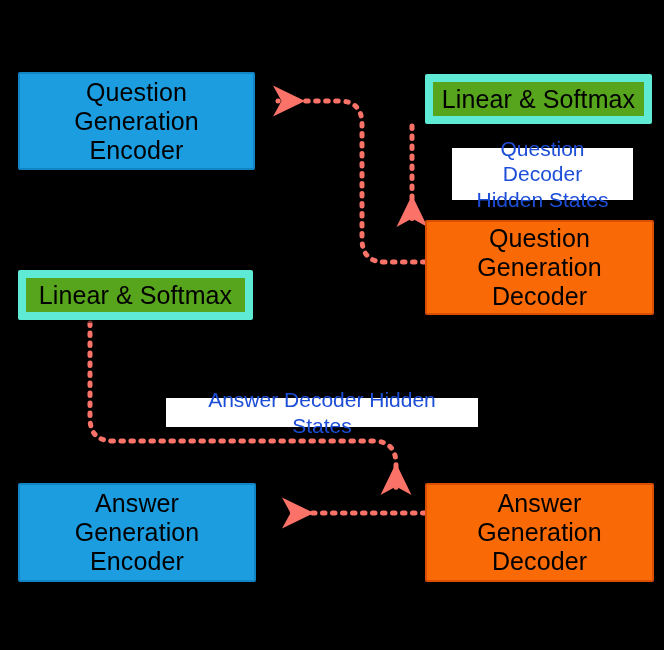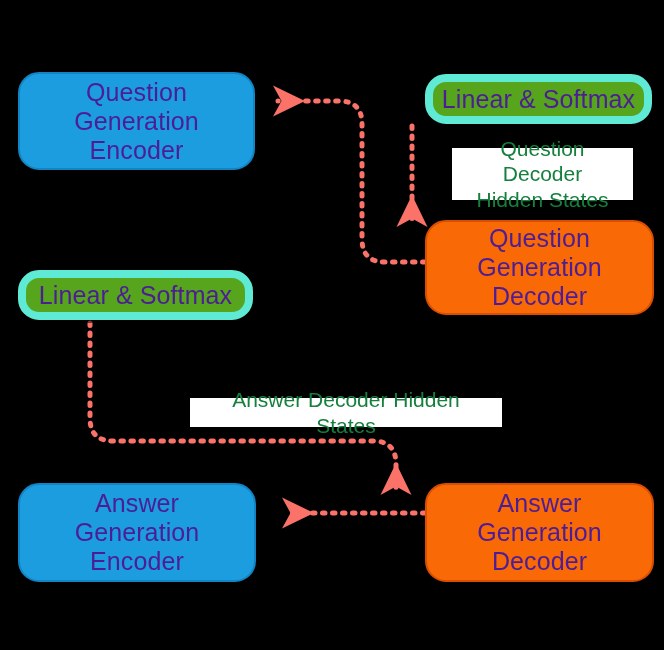--- a/index.html
+++ b/index.html
@@ -12,26 +12,26 @@
     position: relative;
     width: 664px;
     height: 650px;
     background: #000000;
     overflow: hidden;
     font-family: "Liberation Sans", sans-serif;
   }
   .node {
     position: absolute;
     box-sizing: border-box;
-    border-radius: 21px;
+    border-radius: 2px;
     display: flex;
     align-items: center;
     justify-content: center;
     text-align: center;
-    color: #4c1d95;
+    color: #000000;
     line-height: 1.16;
     white-space: pre-line;
     letter-spacing: 0.1px;
     z-index: 5;
   }
   .node-blue {
     background: #1B9DE0;
     border: 2px solid #1184C4;
     box-shadow: 2px 3px 0 rgba(0,0,0,0.55);
     font-size: 25px;
@@ -44,21 +44,21 @@
   }
   .node-green {
     background: #56A51C;
     border: 8px solid #5eead4;
     box-shadow: 2px 3px 0 rgba(0,0,0,0.55);
     font-size: 25px;
   }
   .edge-label {
     position: absolute;
     background: #ffffff;
-    color: #15803d;
+    color: #1d4ed8;
     font-size: 21px;
     line-height: 1.22;
     text-align: center;
     white-space: pre-line;
     display: flex;
     align-items: center;
     justify-content: center;
     padding: 1px 14px;
     box-sizing: border-box;
     z-index: 8;
@@ -120,15 +120,15 @@
 Generation
 Encoder</div>
 
   <div class="node node-orange" style="left:425px; top:483px; width:229px; height:99px;">Answer
 Generation
 Decoder</div>
 
   <div class="edge-label" style="left:452px; top:148px; width:181px; height:52px;">Question Decoder
 Hidden States</div>
 
-  <div class="edge-label" style="left:166px; top:398px; width:312px; height:29px;margin-left:24px;">Answer Decoder Hidden States</div>
+  <div class="edge-label" style="left:166px; top:398px; width:312px; height:29px;">Answer Decoder Hidden States</div>
 
 </div>
 
 </body></html>

